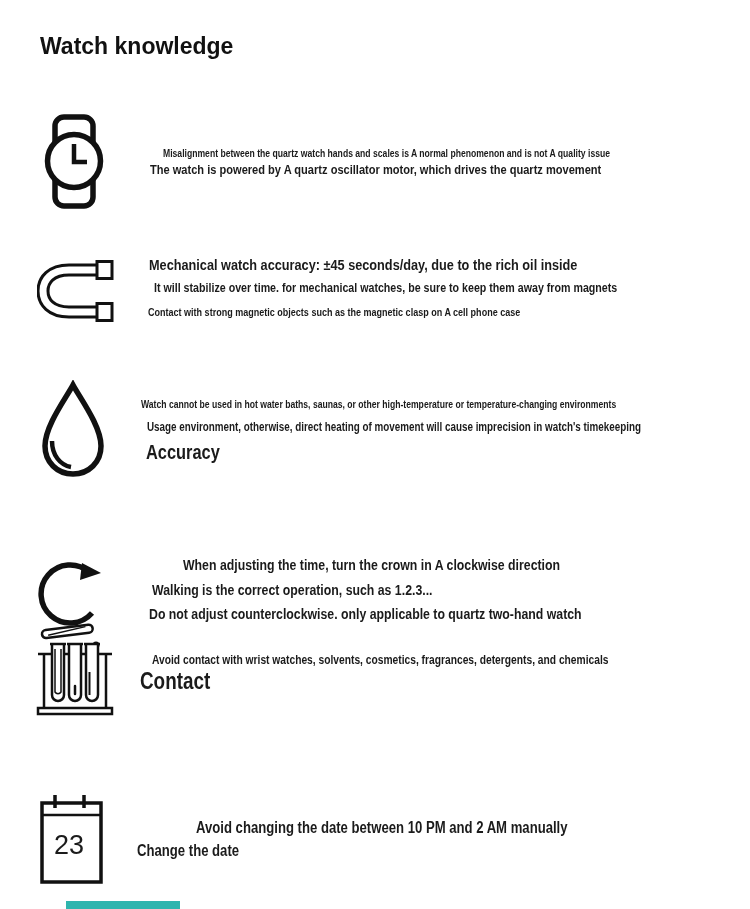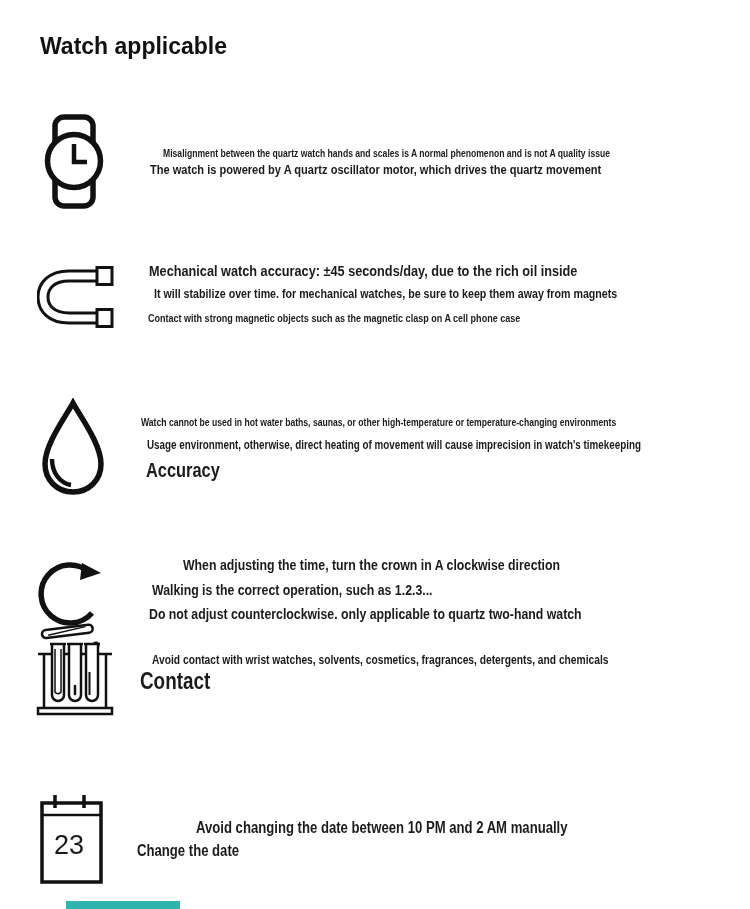--- a/index.html
+++ b/index.html
@@ -25,49 +25,49 @@
   .accent-bar{
     position:absolute;left:66px;top:901px;width:114px;height:8px;
     background:#2FB5AE;
   }
 </style>
 </head>
 <body>
 
 <div class="canvas">
 
-  <h1 class="title">Watch applicable</h1>
+  <h1 class="title">Watch knowledge</h1>
 
   <div class="section" style="top:110px;height:110px;">
     <div class="icon" style="left:42px;top:3px;">
       <svg width="64" height="97" viewBox="0 0 64 97" fill="none">
         <rect x="13" y="4" width="38" height="89" rx="9" stroke="#111" stroke-width="5.5"></rect>
         <circle cx="32" cy="48" r="26.5" fill="#fff" stroke="#111" stroke-width="5.5"></circle>
         <path d="M32 31 V49 H45" stroke="#111" stroke-width="4.5"></path>
       </svg>
     </div>
     <div class="ln" style="left:163px;top:37px;font-size:10.5px;">Misalignment between the quartz watch hands and scales is A normal phenomenon and is not A quality issue</div>
     <div class="ln" style="left:150px;top:52px;font-size:13.5px;">The watch is powered by A quartz oscillator motor, which drives the quartz movement</div>
   </div>
 
-  <div class="section" style="top:260px;height:110px;">
+  <div class="section" style="top:254px;height:110px;">
     <div class="icon" style="left:37px;top:6px;">
       <svg width="78" height="62" viewBox="0 0 78 62" fill="none">
         <path d="M67 10 H32 C14 10 6 20 6 31 C6 42 14 52 32 52 H67" stroke="#111" stroke-width="13"></path>
         <path d="M67 10 H32 C14 10 6 20 6 31 C6 42 14 52 32 52 H67" stroke="#fff" stroke-width="7"></path>
         <rect x="60" y="1.5" width="15" height="17" fill="#fff" stroke="#111" stroke-width="3"></rect>
         <rect x="60" y="43.5" width="15" height="17" fill="#fff" stroke="#111" stroke-width="3"></rect>
       </svg>
     </div>
     <div class="ln" style="left:149px;top:2px;font-size:15.5px;">Mechanical watch accuracy: ±45 seconds/day, due to the rich oil inside</div>
     <div class="ln" style="left:154px;top:27px;font-size:13px;">It will stabilize over time. for mechanical watches, be sure to keep them away from magnets</div>
     <div class="ln" style="left:148px;top:52px;font-size:11px;">Contact with strong magnetic objects such as the magnetic clasp on A cell phone case</div>
   </div>
 
-  <div class="section" style="top:396px;height:110px;">
+  <div class="section" style="top:378px;height:110px;">
     <div class="icon" style="left:40px;top:2px;">
       <svg width="66" height="99" viewBox="0 0 66 99" fill="none">
         <path d="M33 5 C26 18 5 46 5 66 C5 82 17 94 33 94 C49 94 61 82 61 66 C61 46 40 18 33 5 Z" stroke="#111" stroke-width="5.5"></path>
         <path d="M12 61 C12 75 20 85 31 87" stroke="#111" stroke-width="4.5" stroke-linecap="butt"></path>
       </svg>
     </div>
     <div class="ln" style="left:141px;top:20px;font-size:10.5px;">Watch cannot be used in hot water baths, saunas, or other high-temperature or temperature-changing environments</div>
     <div class="ln" style="left:147px;top:43px;font-size:12px;">Usage environment, otherwise, direct heating of movement will cause imprecision in watch's timekeeping</div>
     <div class="ln" style="left:146px;top:63px;font-size:20px;">Accuracy</div>
   </div>

